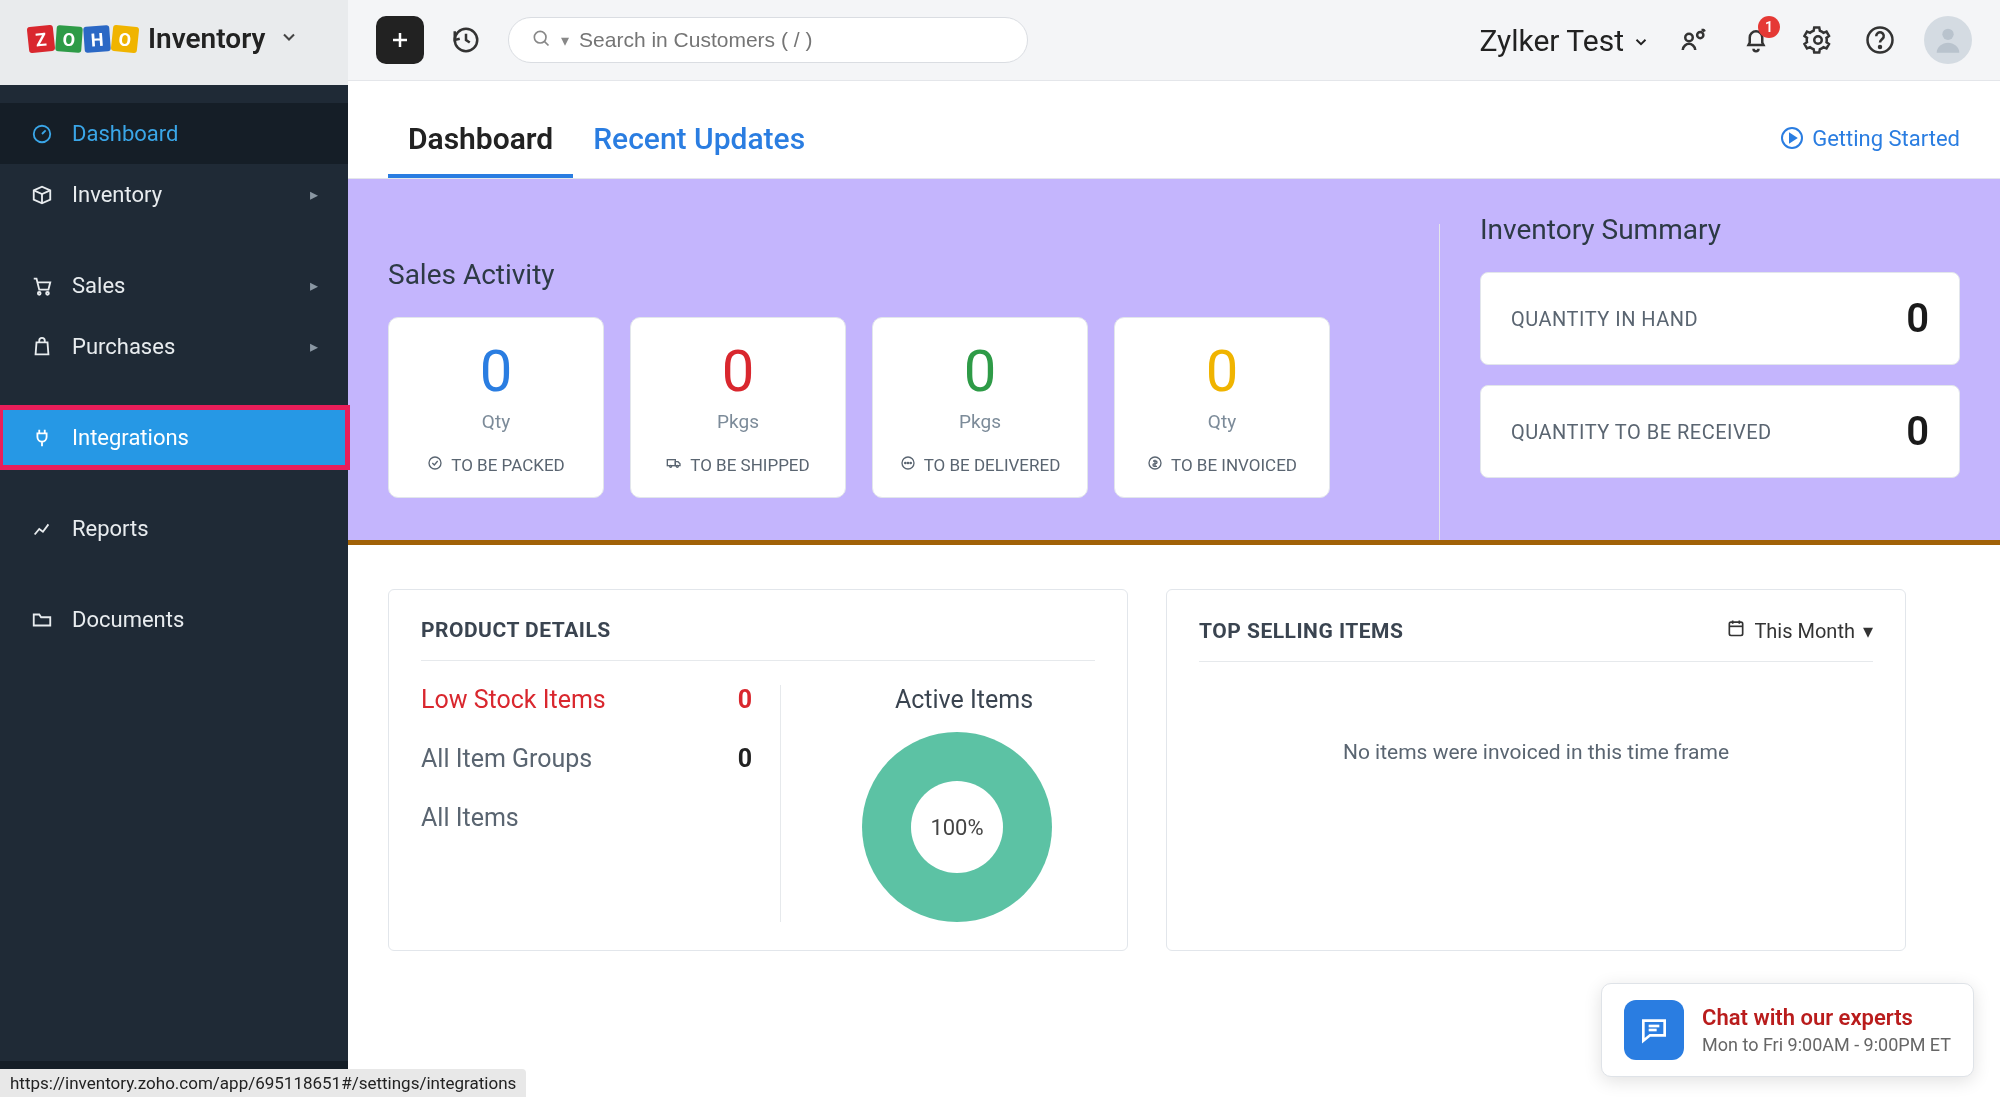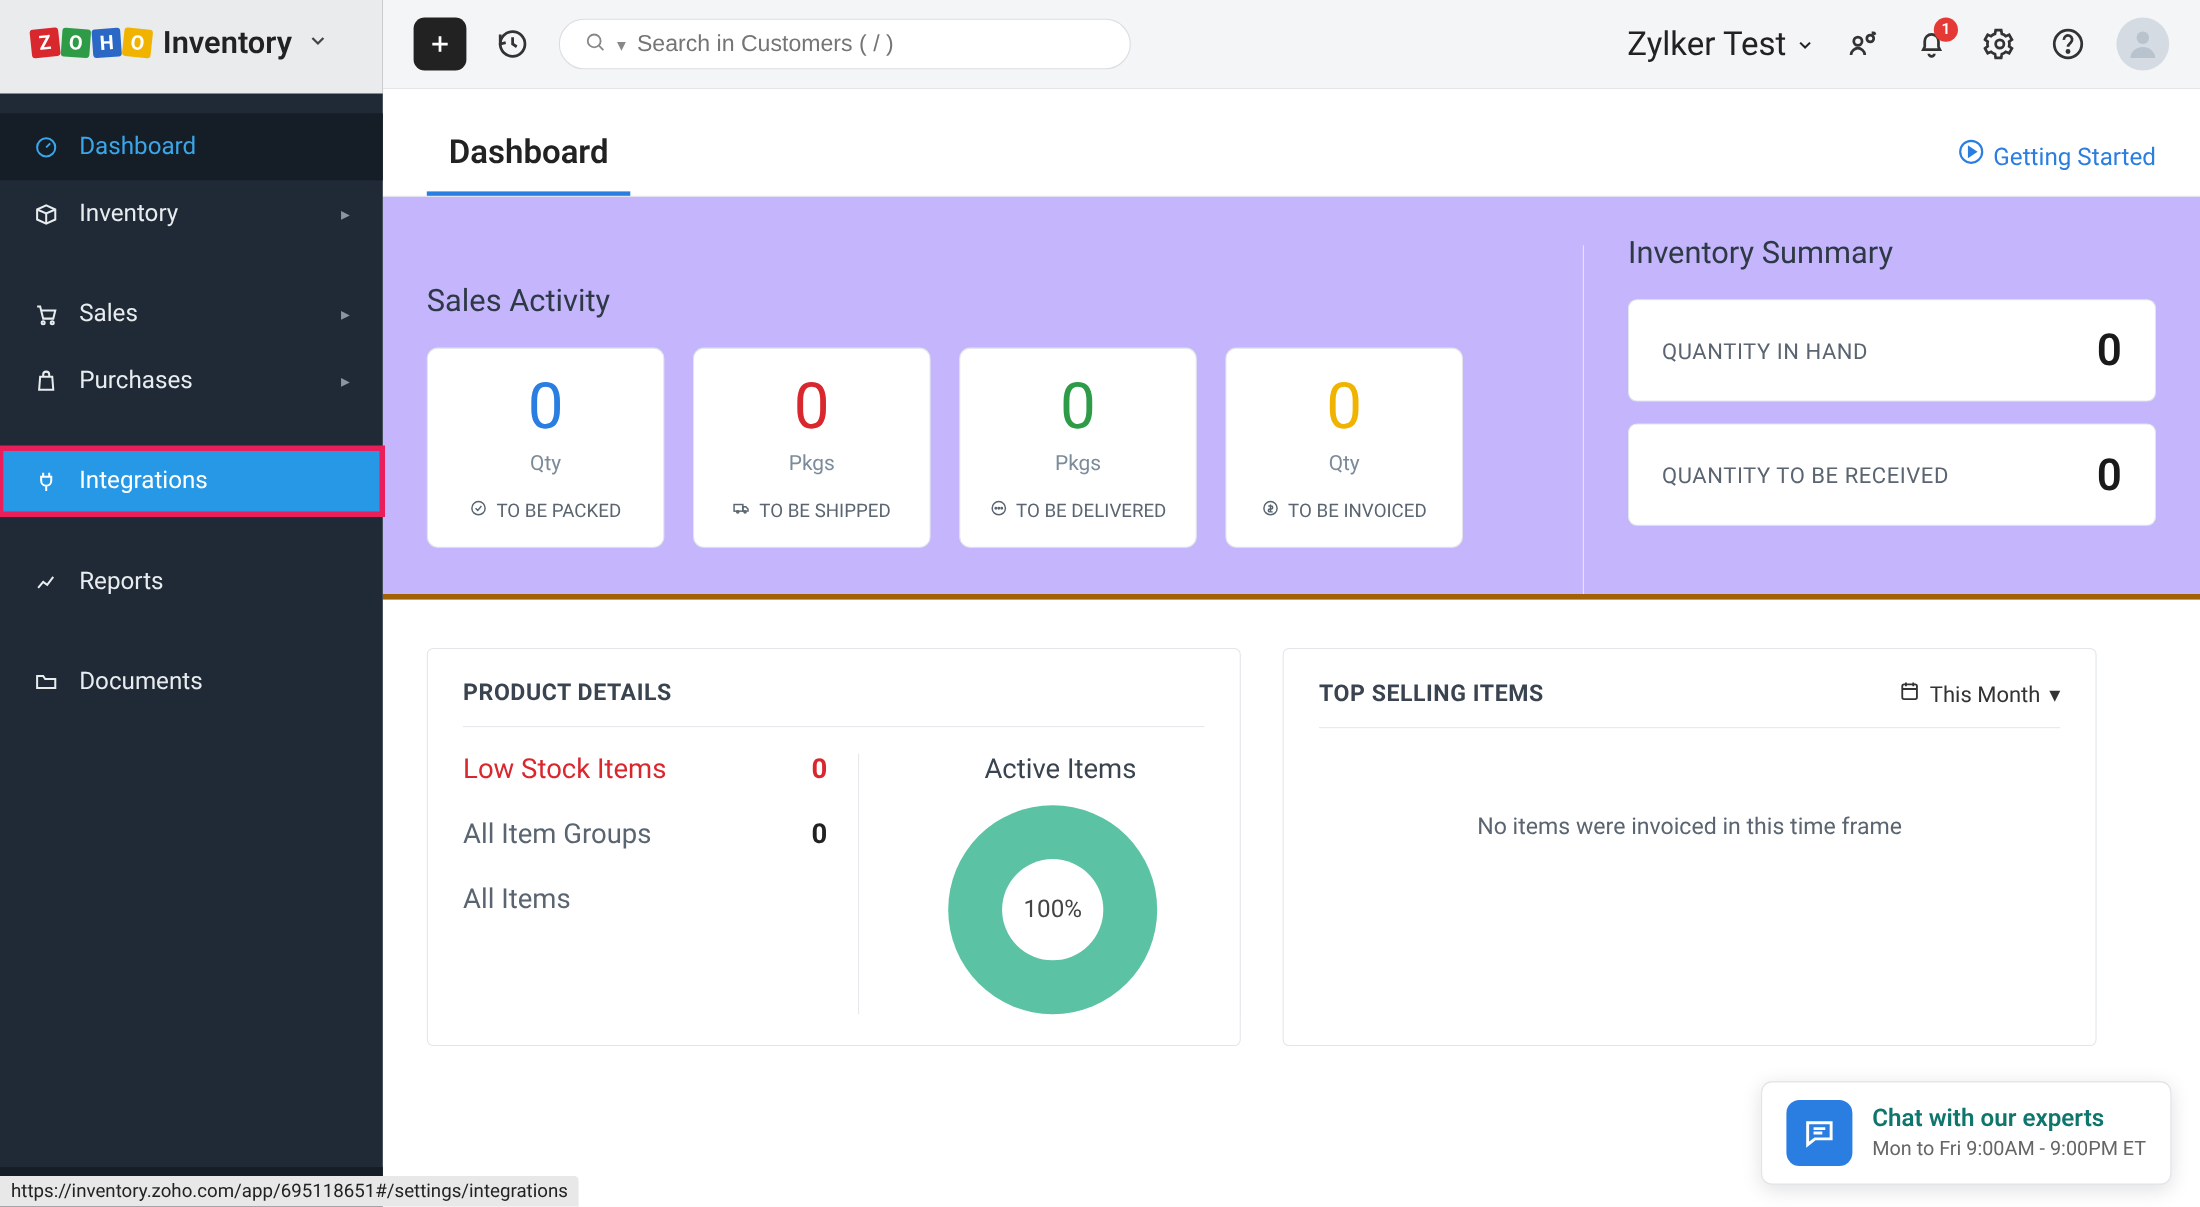--- a/index.html
+++ b/index.html
@@ -202,21 +202,21 @@
     font-weight: 600;
     padding: 18px 20px;
     color: #222;
     cursor:pointer;
     border-bottom: 4px solid transparent;
   }
   .tab.inactive { color: #2a7de1; font-weight: 500; }
   .tab.active-tab { border-bottom-color: #2a7de1; }
   .getting-started {
     margin-left:auto;
-    display:flex; align-items:flex-end; gap:8px;
+    display:flex; align-items:flex-start; gap:8px;
     color:#2a7de1;
     font-size:22px;
     cursor:pointer;
   }
   
   .dash-top {
     display:flex;
     background:#c4b5fd;
     border-bottom:5px solid #a16207;
     align-items:flex-end;
@@ -365,21 +365,21 @@
     padding: 16px 22px;
     cursor:pointer;
   }
   .chat-icon {
     width: 60px; height:60px;
     border-radius:12px;
     background:#2a7de1;
     display:flex; align-items:center; justify-content:center;
     color:#fff;
   }
-  .chat-text .ct-title { font-size:22px; font-weight:600; color:#0f766e; }
+  .chat-text .ct-title { font-size:22px; font-weight:600; color:#b91c1c; }
   .chat-text .ct-sub { font-size:18px; color:#666; margin-top:4px; }
   .status-url {
     position:absolute;
     left:0; bottom:0;
     background:#e8e8e8;
     color:#222;
     font-size:17px;
     padding:4px 10px;
     border-top-right-radius:4px;
   }
@@ -551,20 +551,21 @@
           <svg width="34" height="34" viewBox="0 0 24 24" fill="#b9c3cd">
               <circle cx="12" cy="8" r="4"></circle>
               <path d="M4 21c0-4 4-7 8-7s8 3 8 7z"></path>
             </svg>
         </div>
       </div>
     </div>
 
     <div class="tabs-row">
       <div class="tab active-tab">Dashboard</div>
+      <div class="tab inactive">Recent Updates</div>
       <div class="getting-started">
         <span>
           <svg width="24" height="24" viewBox="0 0 24 24" fill="none" stroke="currentColor" stroke-width="2">
               <circle cx="12" cy="12" r="10"></circle>
               <polygon points="10 8 16 12 10 16" fill="currentColor"></polygon>
             </svg>
         </span>
         <span>Getting Started</span>
       </div>
     </div>

